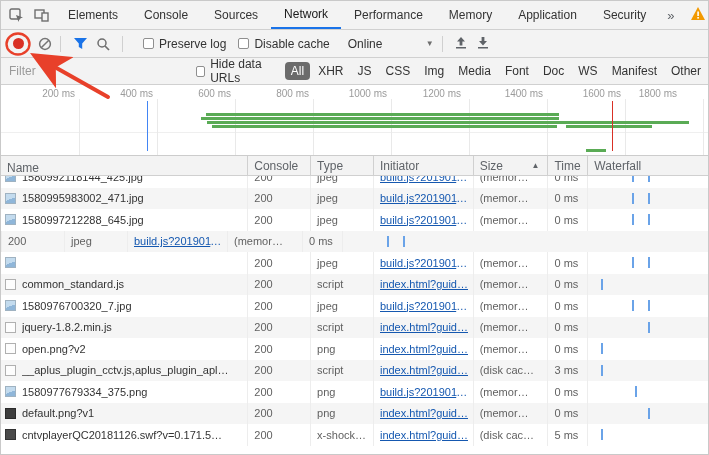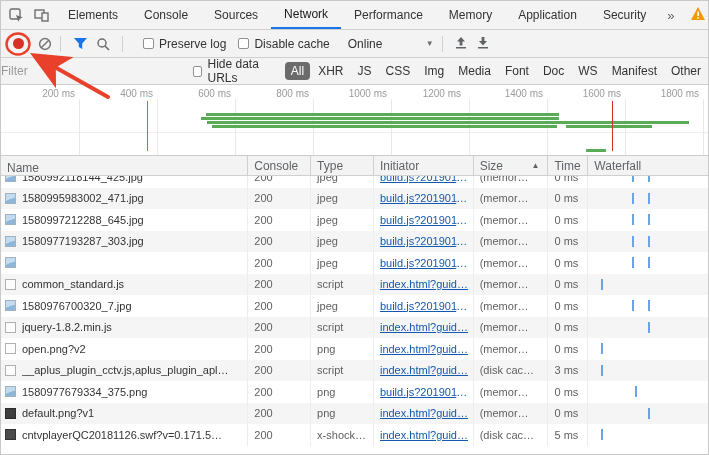--- a/index.html
+++ b/index.html
@@ -28,21 +28,21 @@
   .cb { display:flex; align-items:center; margin-left:12px; }
   .cb .box { width:11px; height:11px; border:1px solid #8f8f8f; border-radius:2px; background:#fff; margin-right:5px; }
   .throttle { display:flex; align-items:center; width:86px; justify-content:space-between; margin-left:18px; }
   .throttle .caret { font-size:8px; color:#6e6e6e; }
   .updown { display:flex; align-items:center; gap:10px; margin-left:4px; }
 
   
   .filterbar { height:27px; background:#f3f3f3; border-bottom:1px solid #d0d0d0;
                display:flex; align-items:center; font-size:12px; color:#333; }
   .filter-input { border:none; outline:none; background:transparent; font-size:12px; width:190px;
-                  color:#b91c1c; font-family:"Liberation Sans",sans-serif; }
+                  margin-left:8px; color:#b91c1c; font-family:"Liberation Sans",sans-serif; }
   .filter-input::placeholder { color:#9a9a9a; }
   .pills { display:flex; align-items:center; margin-left:6px; }
   .pill { padding:2px 6px; margin:0 1px; border-radius:4px; color:#333; cursor:default; }
   .pill.selected { background:#6b6b6b; color:#fff; }
 
   
   .overview { position:relative; height:71px; border-bottom:1px solid #ccc; background:#fff; overflow:hidden; }
   .gridline { position:absolute; top:14px; bottom:0; width:1px; background:#e9e9e9; }
   .tick-label { position:absolute; top:3px; font-size:10px; color:#9b9b9b; width:60px; text-align:right; }
   .ov-hline { position:absolute; left:0; right:0; top:47px; height:1px; background:#efefef; }
@@ -204,21 +204,21 @@
       <div class="tick-label" style="left: 248px;">800 ms</div>
       <div class="gridline" style="left: 390px;"></div>
       <div class="tick-label" style="left: 326px;">1000 ms</div>
       <div class="gridline" style="left: 468px;"></div>
       <div class="tick-label" style="left: 400px;">1200 ms</div>
       <div class="gridline" style="left: 546px;"></div>
       <div class="tick-label" style="left: 482px;">1400 ms</div>
       <div class="gridline" style="left: 624px;"></div>
       <div class="tick-label" style="left: 560px;">1600 ms</div>
       <div class="gridline" style="left: 702px;"></div>
-      <div class="tick-label" style="left: 638px;">1800 ms</div>
+      <div class="tick-label" style="left: 616px;">1800 ms</div>
       <div class="ov-bar" style="left: 204.75px; width: 352.95px; top: 28px; background: rgb(90, 171, 85);"></div>
       <div class="ov-bar" style="left: 199.68px; width: 358.02px; top: 32px; background: rgb(90, 171, 85);"></div>
       <div class="ov-bar" style="left: 205.92px; width: 352.56px; top: 36px; background: rgb(90, 171, 85);"></div>
       <div class="ov-bar" style="left: 558.48px; width: 129.87px; top: 36px; background: rgb(90, 171, 85);"></div>
       <div class="ov-bar" style="left: 210.6px; width: 345.15px; top: 40px; background: rgb(90, 171, 85);"></div>
       <div class="ov-bar" style="left: 564.72px; width: 85.8px; top: 40px; background: rgb(90, 171, 85);"></div>
       <div class="ov-bar" style="left: 585px; width: 20.28px; top: 64px; background: rgb(90, 171, 85);"></div>
       <div class="ov-event" style="left: 145.86px; background: rgb(66, 133, 244);"></div>
       <div class="ov-event" style="left: 610.74px; background: rgb(217, 48, 37);"></div>
     </div>
@@ -294,24 +294,20 @@
           <a href="#">build.js?2019011…</a>
         </div>
         <div class="cell c4">(memor…</div>
         <div class="cell c5">0 ms</div>
         <div class="cell c6">
           <div class="wf-tick" style="left: 44px; background: rgb(106, 163, 232);"></div>
           <div class="wf-tick" style="left: 60px; background: rgb(106, 163, 232);"></div>
         </div>
       </div>
       <div class="row">
-        <div class="cell c0">
-          <span class="ric ico-img"></span>
-          <span class="nm">1580977193287_303.jpg</span>
-        </div>
         <div class="cell c1">200</div>
         <div class="cell c2">jpeg</div>
         <div class="cell c3">
           <a href="#">build.js?2019011…</a>
         </div>
         <div class="cell c4">(memor…</div>
         <div class="cell c5">0 ms</div>
         <div class="cell c6">
           <div class="wf-tick" style="left: 44px; background: rgb(106, 163, 232);"></div>
           <div class="wf-tick" style="left: 60px; background: rgb(106, 163, 232);"></div>

